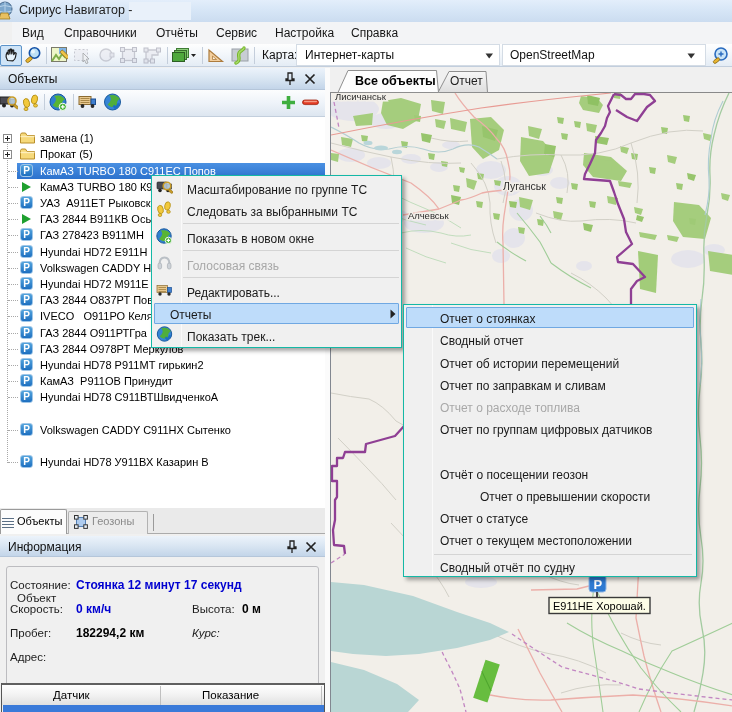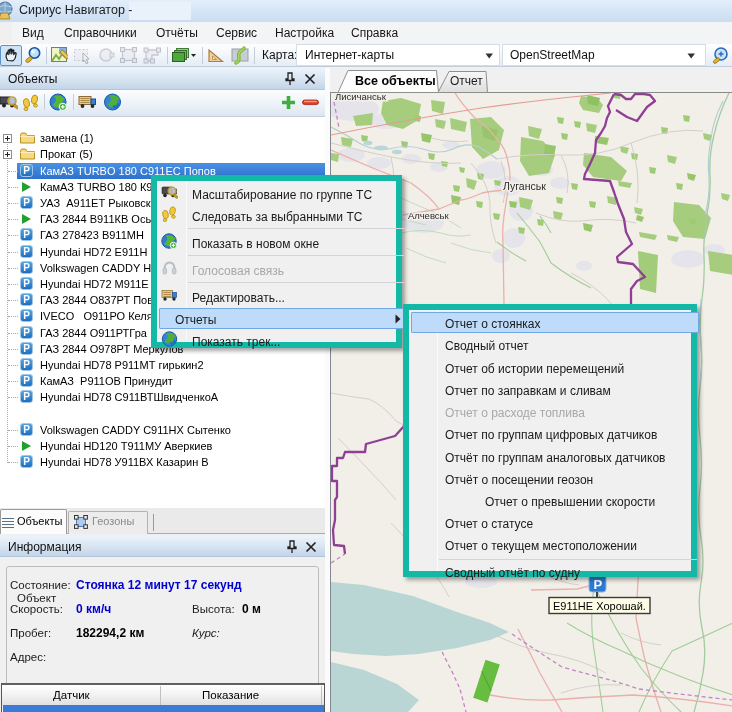--- a/index.html
+++ b/index.html
@@ -68,21 +68,21 @@
 .ival-blue { position:absolute; font-size:12px; font-weight:bold; color:#0000d0; }
 .ival-blk { position:absolute; font-size:12px; font-weight:bold; color:#000; }
 
 #sensorhead { left:1px; top:683px; width:323px; height:22px; border-top:2px solid #606060;
   background:linear-gradient(180deg,#ffffff 0%,#f2f2f2 50%,#e0e0e0 100%); }
 #sensorrow { left:3px; top:705px; width:321px; height:7px; background:#3a7ad9; }
 
 #maptabs { left:330px; top:68px; width:402px; height:25px; background:#f0f0f0; border-bottom:1px solid #898989; }
 #mapwrap { left:330px; top:93px; width:402px; height:619px; border-left:1px solid #828790; background:#f2efe9; }
 
-.cmenu { position:absolute; background:#f0f0f0; border:6px solid #14b8a6;
+.cmenu { position:absolute; background:#f0f0f0; border:1px solid #14b8a6;
   box-shadow:3px 3px 4px rgba(0,0,0,0.35);text-align:center; }
 .cmenu .gutline { position:absolute; top:0; bottom:0; width:1px; background:#d4d4d8; border-right:1px solid #fafafa; }
 .mitem { position:absolute; left:2px; font-size:12px; color:#1a1a1a; }
 .mitem.dis { color:#a8a8a8; }
 .msep { position:absolute; height:1px; background:#d4d4d4; }
 .mhl { position:absolute; border:1px solid #70a8e2; border-radius:1px;
   background:#bedcfa; }
 .micon { position:absolute; left:4px; width:17px; height:17px; }
 </style>
 </head>
@@ -348,27 +348,20 @@
       </div>
     <div class="trow" style="top:272.4px">
         <div class="dots" style="left:8px;top:8px;width:10px;"></div>
         <div class="ticon pbox">P</div>
         <div class="txt">Hyundai HD78 С911ВТШвидченкоА</div>
       </div>
     <div class="trow" style="top:304.8px">
         <div class="dots" style="left:8px;top:8px;width:10px;"></div>
         <div class="ticon pbox">P</div>
         <div class="txt">Volkswagen CADDY С911НХ Сытенко</div>
-      </div>
-    <div class="trow" style="top:321px">
-        <div class="dots" style="left:8px;top:8px;width:10px;"></div>
-        <div class="ticon">
-          <div class="gtri"></div>
-        </div>
-        <div class="txt">Hyundai HD120 Т911МУ Аверкиев</div>
       </div>
     <div class="trow" style="top:337.2px">
         <div class="dots" style="left:8px;top:8px;width:10px;"></div>
         <div class="ticon pbox">P</div>
         <div class="txt">Hyundai HD78 У911ВХ Казарин В</div>
       </div>
   </div>
   <div id="btabs" class="abs">
     <div class="btab" style="left:0;width:67px;background:#fcfcfc;border:1px solid #9a9a9a;border-bottom:none;border-radius:2px 2px 0 0;">
       <svg class="abs" style="left:1px;top:7px" width="13" height="11" viewBox="0 0 13 11">
@@ -686,21 +679,20 @@
   </div>
   <div class="cmenu" id="submenu" style="left:403px;top:304px;width:294px;height:273px;">
     <div class="gutline" style="left:28px"></div>
     <div class="mhl" style="left:2px;top:2px;width:288px;height:21px;"></div>
     <div class="mitem" style="left:36px;top:7px;">Отчет о стоянках</div>
     <div class="mitem" style="left:36px;top:29px;">Сводный отчет</div>
     <div class="mitem" style="left:36px;top:51.5px;">Отчет об истории перемещений</div>
     <div class="mitem" style="left:36px;top:73.5px;">Отчет по заправкам и сливам</div>
     <div class="mitem dis" style="left:36px;top:96px;">Отчет о расходе топлива</div>
     <div class="mitem" style="left:36px;top:118px;">Отчет по группам цифровых датчиков</div>
-    <div class="mitem" style="left:36px;top:140.5px;">Отчёт по группам аналоговых датчиков</div>
     <div class="mitem" style="left:36px;top:162.5px;">Отчёт о посещении геозон</div>
     <div class="mitem" style="left:36px;top:185px;margin-left:40px;">Отчет о превышении скорости</div>
     <div class="mitem" style="left:36px;top:207px;">Отчет о статусе</div>
     <div class="mitem" style="left:36px;top:229px;">Отчет о текущем местоположении</div>
     <div class="msep" style="left:30px;top:249px;width:258px;"></div>
     <div class="mitem" style="left:36px;top:256px;">Сводный отчёт по судну</div>
   </div>
 </div>
 
 </body></html>

